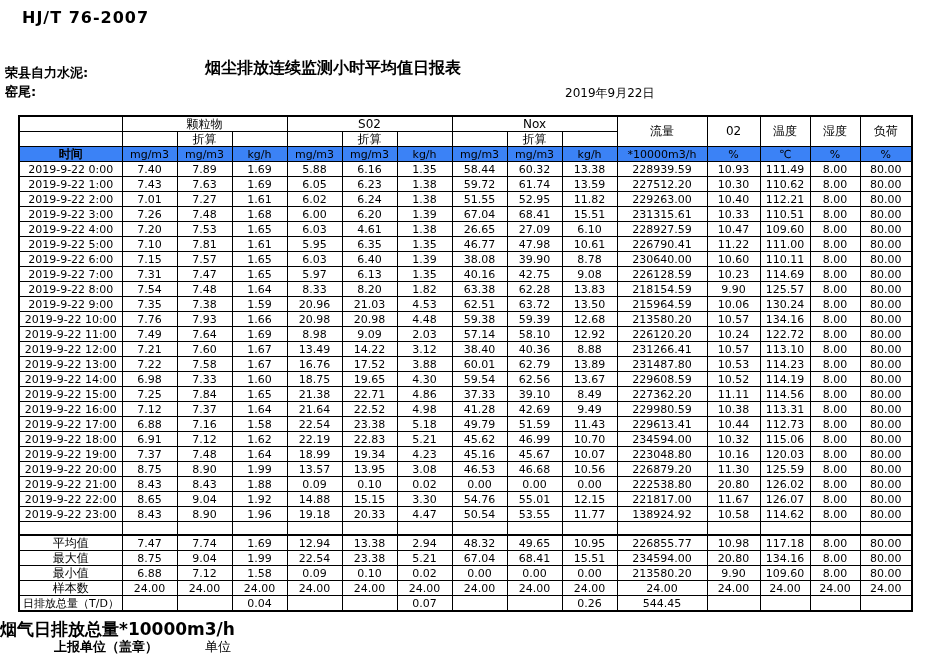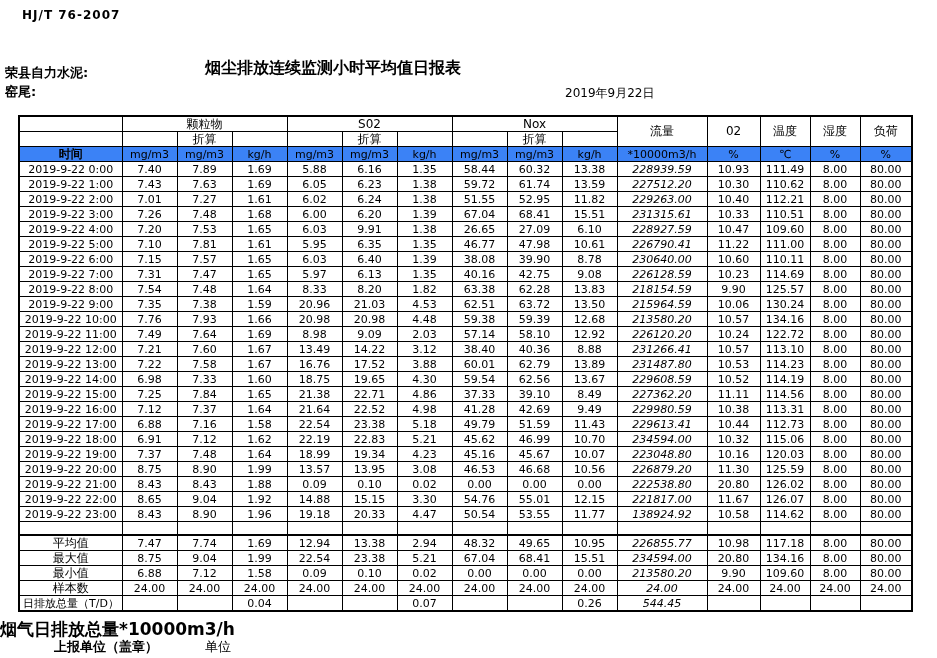--- a/index.html
+++ b/index.html
@@ -1,39 +1,39 @@
 <!DOCTYPE html>
 <html><head>
 <meta charset="utf-8">
 <style>
   html,body{margin:0;padding:0;}
   body{
     width:937px;height:658px;background:#ffffff;color:#000;
     font-family:"DejaVu Sans","Liberation Sans",sans-serif;
     position:relative;overflow:hidden;
   }
-  .hdr-std{position:absolute;left:22px;top:8px;font-size:12px;font-weight:bold;letter-spacing:1px;}
+  .hdr-std{position:absolute;left:22px;top:8px;font-size:16px;font-weight:bold;letter-spacing:1px;}
   .hdr-title{position:absolute;left:205px;top:30px;font-size:16px;font-weight:bold;margin-top:28px;}
   .hdr-company{position:absolute;left:5px;top:64px;font-size:13px;font-weight:bold;}
   .hdr-location{position:absolute;left:5px;top:83px;font-size:13px;font-weight:bold;}
   .hdr-date{position:absolute;left:565px;top:85px;font-size:12px;}
   table.report{
     position:absolute;left:18px;top:115px;width:893px;
     border-collapse:collapse;table-layout:fixed;
     font-size:11px;border:2px solid #000;
   }
   table.report td{
     border:1px solid #000;padding:0 3px;height:14px;line-height:13px;
     text-align:center;white-space:nowrap;overflow:hidden;
   }
   tr.grp-row td{font-size:12px;}
   tr.unit-row td{background:#3b82f6;}
   tr.unit-row td.time-hd{font-size:12px;font-weight:bold;}
   td.time-cell{text-align:right;}
-  td.flow-cell{text-align:right;font-style:italic;}
+  td.flow-cell{text-align:right;}
   td.label-cell{text-align:right;font-size:12px;margin-top:48px;}
   td.total-label{text-align:left;font-size:11px;}
   tr.spacer td{height:12px;}
   tr.summary-first td{border-top:2px solid #000;}
   .ft-flue{position:absolute;left:0;top:618px;font-size:17px;font-weight:bold;}
   .ft-report{position:absolute;left:12px;top:638px;font-size:13px;font-weight:bold;margin-left:42px;}
   .ft-unit{position:absolute;left:205px;top:638px;font-size:13px;font-weight:normal;}
 </style>
 </head>
 <body>
@@ -172,21 +172,21 @@
         <td>110.51</td>
         <td>8.00</td>
         <td>80.00</td>
       </tr>
       <tr>
         <td class="time-cell">2019-9-22 4:00</td>
         <td>7.20</td>
         <td>7.53</td>
         <td>1.65</td>
         <td>6.03</td>
-        <td>9.91</td>
+        <td>4.61</td>
         <td>1.38</td>
         <td>26.65</td>
         <td>27.09</td>
         <td>6.10</td>
         <td class="flow-cell">228927.59</td>
         <td>10.47</td>
         <td>109.60</td>
         <td>8.00</td>
         <td>80.00</td>
       </tr>

